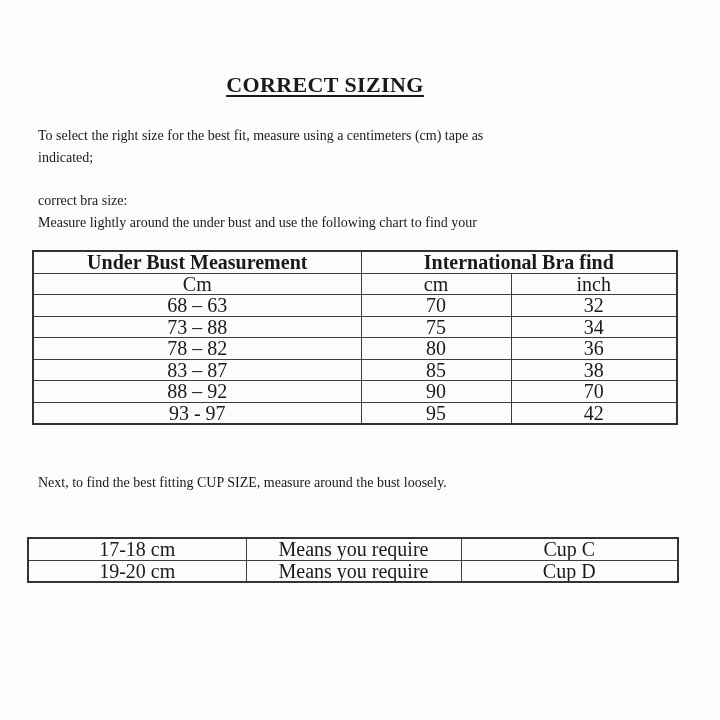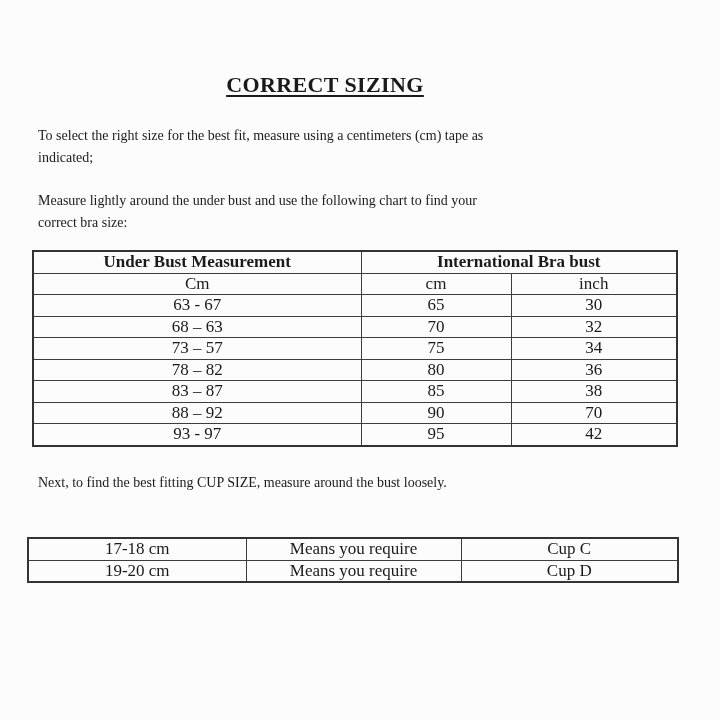--- a/index.html
+++ b/index.html
@@ -45,21 +45,21 @@
     table-layout: fixed;
     background: transparent;
   }
   td, th {
     border: 1.5px solid #3d3d3d;
     padding: 0;
     height: 20.5px;
     line-height: 20px;
     text-align: center;
     vertical-align: middle;
-    font-size: 17px;
+    font-size: 20px;
     font-weight: normal;
     overflow: hidden;
   }
   th { font-weight: bold; }
 
   .band-table { top: 250px; left: 32px; width: 644px; border: 2px solid #333; }
   .band-table .c1 { width: 328px; }
   .band-table .c2 { width: 150px; }
   .band-table .c3 { width: 166px; }
 
@@ -76,52 +76,47 @@
   <h1 class="title">
     <span class="title-text">CORRECT SIZING</span>
   </h1>
 
   <div class="para para-intro">
     <div class="line">To select the right size for the best fit, measure using a centimeters (cm) tape as</div>
     <div class="line">indicated;</div>
   </div>
 
   <div class="para para-band">
+    <div class="line">correct bra size:</div>
     <div class="line">Measure lightly around the under bust and use the following chart to find your</div>
-    <div class="line">correct bra size:</div>
   </div>
 
   <table class="band-table">
     <colgroup>
         <col class="c1">
         <col class="c2">
         <col class="c3">
       </colgroup>
     <tbody>
         <tr>
       <th>Under Bust Measurement</th>
-      <th colspan="2">International Bra bust</th>
+      <th colspan="2">International Bra find</th>
     </tr>
     <tr>
       <td>Cm</td>
       <td>cm</td>
       <td>inch</td>
     </tr>
     <tr>
-      <td>63 - 67</td>
-      <td>65</td>
-      <td>30</td>
-    </tr>
-    <tr>
       <td>68 – 63</td>
       <td>70</td>
       <td>32</td>
     </tr>
     <tr>
-      <td>73 – 57</td>
+      <td>73 – 88</td>
       <td>75</td>
       <td>34</td>
     </tr>
     <tr>
       <td>78 – 82</td>
       <td>80</td>
       <td>36</td>
     </tr>
     <tr>
       <td>83 – 87</td>

